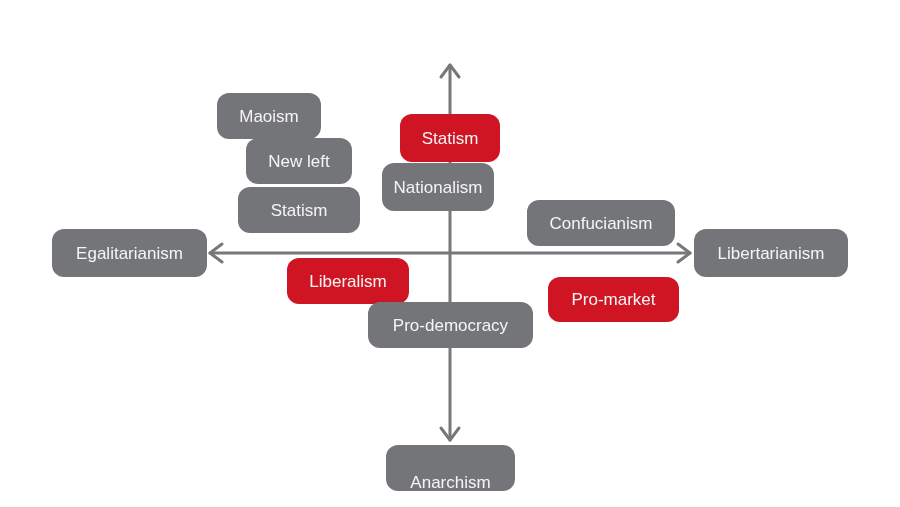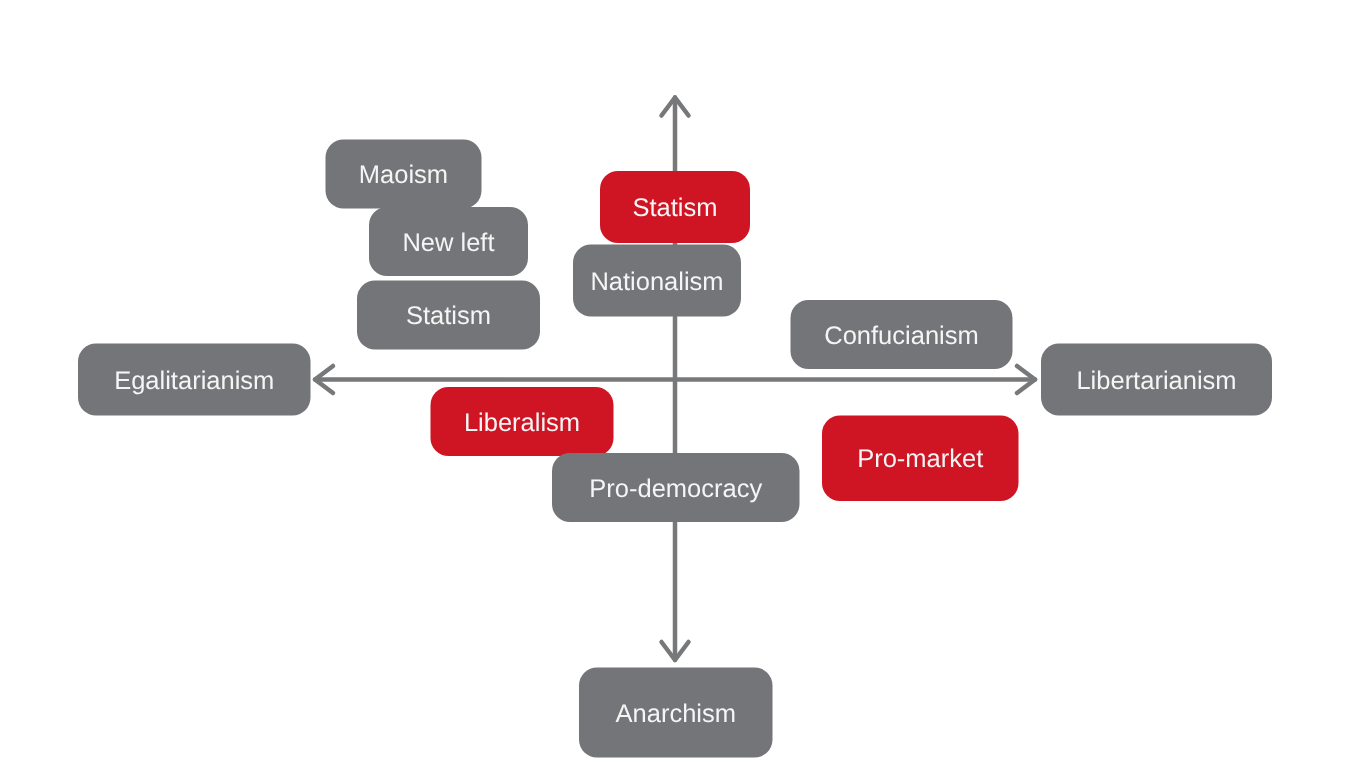--- a/index.html
+++ b/index.html
@@ -87,20 +87,20 @@
       </div>
       <div class="node gray" style="left: 52px; top: 229px; width: 155px; height: 48px;">
         <span>Egalitarianism</span>
       </div>
       <div class="node red" style="left: 287px; top: 258px; width: 122px; height: 46px;">
         <span>Liberalism</span>
       </div>
       <div class="node gray" style="left: 368px; top: 302px; width: 165px; height: 46px;">
         <span>Pro-democracy</span>
       </div>
-      <div class="node red" style="left: 548px; top: 277px; width: 131px; height: 57px;">
+      <div class="node red" style="left: 548px; top: 277px; width: 131px; height: 45px;">
         <span>Pro-market</span>
       </div>
-      <div class="node gray" style="left: 386px; top: 445px; width: 129px; height: 60px;">
+      <div class="node gray" style="left: 386px; top: 445px; width: 129px; height: 46px; align-items: flex-end;">
         <span>Anarchism</span>
       </div>
     </div>
 </div>
 
 </body></html>

